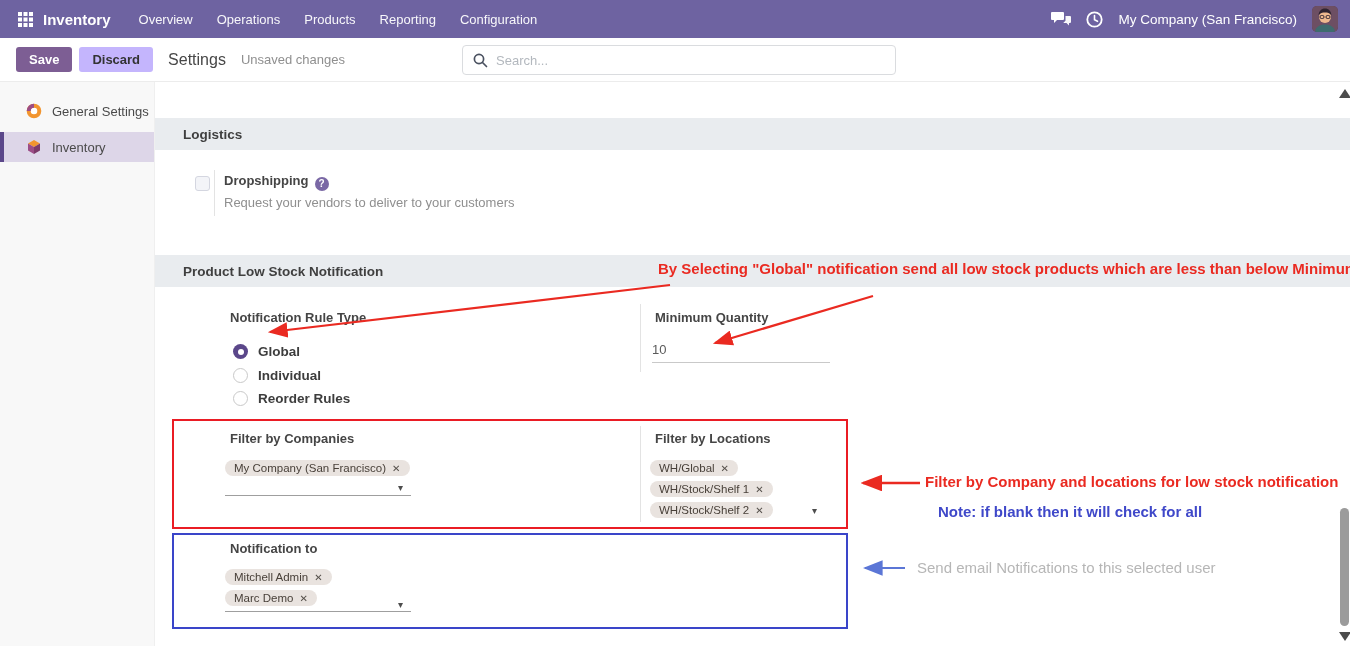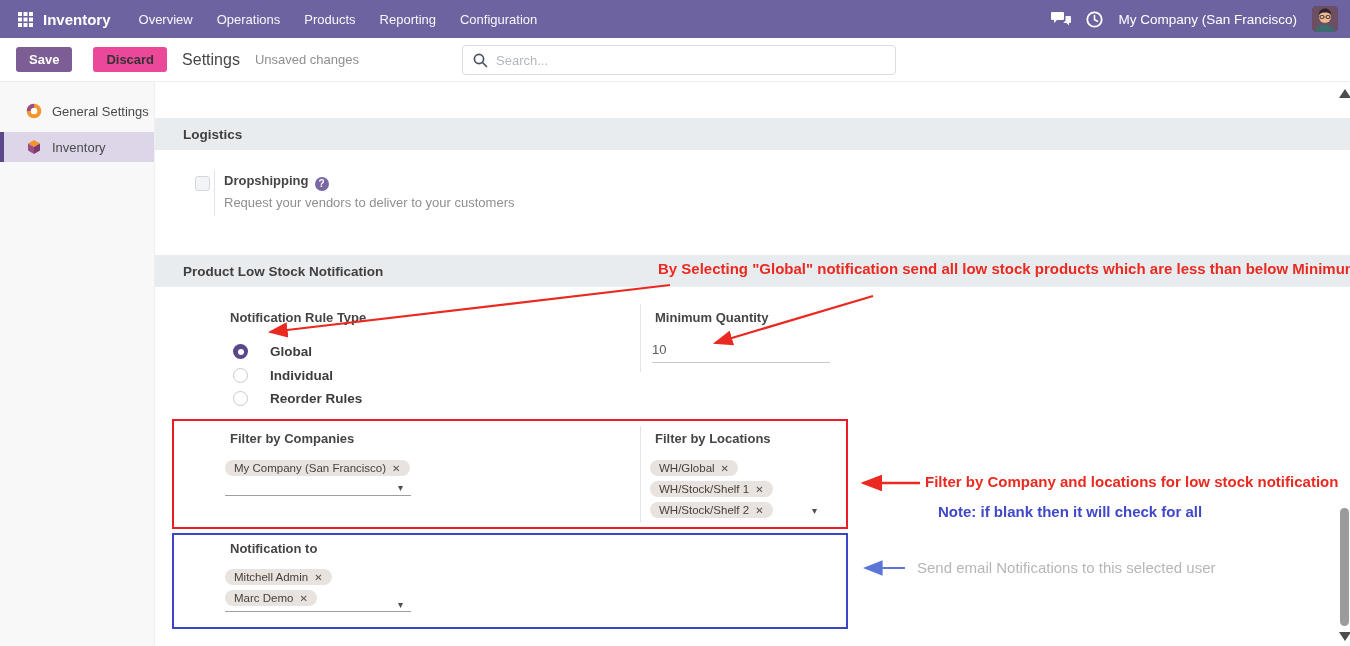--- a/index.html
+++ b/index.html
@@ -16,21 +16,21 @@
   .top-right .ticon { display:flex; }
   .company-name { font-size:13.5px; }
   .avatar { width:26px; height:26px; border-radius:5px; overflow:hidden; background:#5c3b52; }
 
   
   .controlbar { height:44px; display:flex; align-items:center; position:relative;
     border-bottom:1px solid #ececec; background:#fff; }
   .btn { font-size:13px; font-weight:700; border:none; border-radius:3px;
     padding:5px 13px; cursor:pointer; }
   .btn-save { background:#7d5e94; color:#fff; margin-left:16px; }
-  .btn-discard { background:#ec4899; color:#333; margin-left:21px; }
+  .btn-discard { background:#c4b5fd; color:#333; margin-left:7px; }
   .bar-title { font-size:16px; color:#474747; margin-left:15px; }
   .bar-status { font-size:13px; color:#8f8f8f; margin-left:15px; }
   .searchbox { position:absolute; left:462px; top:7px; width:434px; height:30px;
     border:1px solid #dadcdf; border-radius:4px; display:flex; align-items:center;
     padding:4px 10px; gap:8px; background:#fff; }
   .searchbox input { border:none; outline:none; font-size:13px; flex:1;
     font-family:"Liberation Sans", sans-serif; color:#555; }
   .searchbox input::placeholder { color:#b3b8be; }
 
   
@@ -48,21 +48,21 @@
   .vline { position:absolute; border-left:1px solid #e3e3e3; }
 
   .checkbox { position:absolute; width:15px; height:15px; border:1px solid #d4d6e0;
     background:#f3f4f8; border-radius:3px; cursor:pointer; }
   .setting-title { position:absolute; font-size:13px; font-weight:700; color:#454545; }
   .setting-help { position:absolute; font-size:13px; color:#8f8f8f; }
   .help-icon { display:inline-flex; width:14px; height:14px; border-radius:50%;
     background:#7a68a5; color:#fff; font-size:10px; font-weight:700;
     align-items:center; justify-content:center; margin-left:6px; vertical-align:-2px; cursor:pointer;}
 
-  .radio-row { position:absolute; display:flex; align-items:center; gap:22px;
+  .radio-row { position:absolute; display:flex; align-items:center; gap:10px;
     font-size:13.5px; font-weight:700; color:#3d3d3d; cursor:pointer; }
   .radio { width:15px; height:15px; border-radius:50%; border:1px solid #c9c9c9; background:#fff; position:relative; }
   .radio.checked { border:none; background:#5b478a; }
   .radio.checked::after { content:""; position:absolute; inset:4.5px; border-radius:50%; background:#fff; }
 
   .underline-input { position:absolute; border:none; border-bottom:1px solid #c9c9c9;
     outline:none; font-size:13px; color:#5a5a5a; padding-bottom:5px; background:transparent;
     font-family:"Liberation Sans", sans-serif; }
 
   .tag-stack { position:absolute; display:flex; flex-direction:column; align-items:flex-start; gap:5px; }

